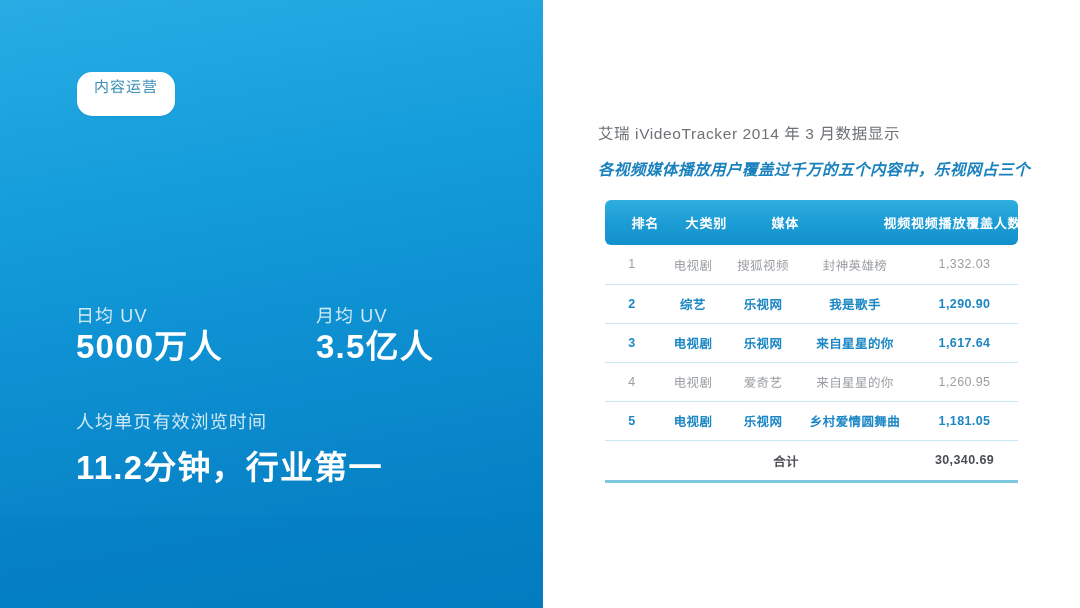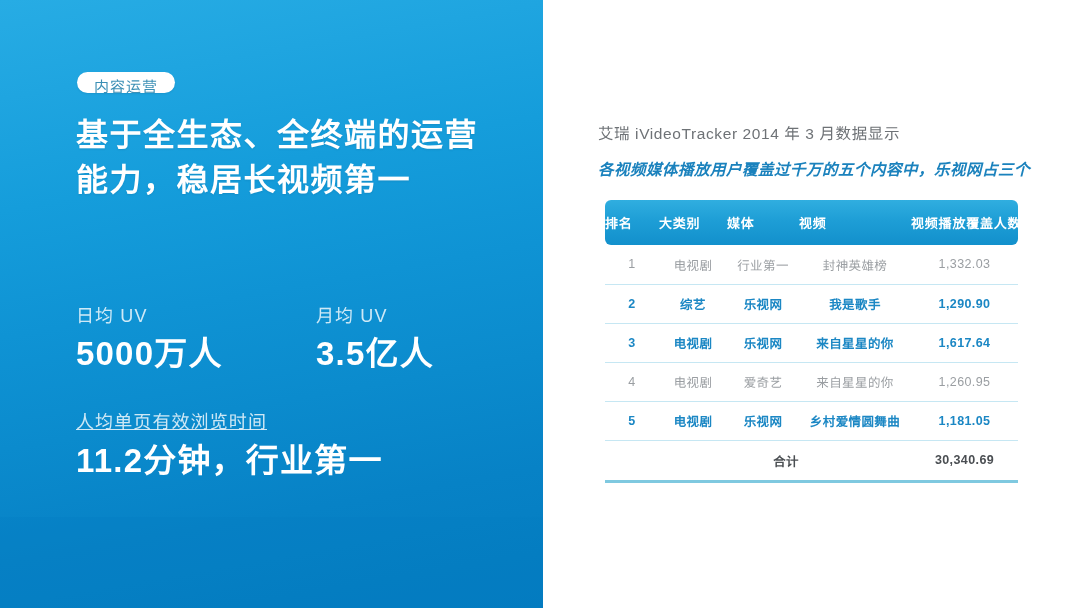--- a/index.html
+++ b/index.html
@@ -34,21 +34,21 @@
   }
   .blue-panel .band {
     position:absolute; left:0; right:0;
     top:517px; height:91px;
     background:rgba(3,122,192,0.26);
   }
 
   .badge {
     position:absolute;
     left:77px; top:72px;
-    height:21px;
+    height:44px;
     padding:0 17px;
     border-radius:15px;
     background:#ffffff;
     color:#3b8fb5;
     font-size:15px;
     line-height:30px;
     letter-spacing:1px;
     white-space:nowrap;
     box-shadow:0 1px 2px rgba(0,40,70,0.10);
   }
@@ -71,38 +71,37 @@
     width:430px;
     display:flex;
   }
   .stat { }
   .stat.first { width:240px; }
   .stat-label {
     color:rgba(255,255,255,0.80);
     font-size:18px;
     letter-spacing:1.1px;
     line-height:1.3;
-    margin-bottom:7px;
     white-space:nowrap;
   }
   .stat-value {
     color:#ffffff;
     font-size:33px;
     font-weight:bold;
     letter-spacing:1.2px;
     line-height:1.15;
     white-space:nowrap;
   }
 
   .stat-block {
     position:absolute;
     left:76px; top:411px;
     width:430px;
   }
-  .stat-block .stat-label { margin-bottom:8px;text-decoration:underline; }
+  .stat-block .stat-label { margin-bottom:15px; }
 
   
   .right {
     position:absolute;
     left:543px; top:0;
     width:537px; height:608px;
   }
   .subtitle-a {
     position:absolute;
     left:55px; top:121px;
@@ -140,21 +139,21 @@
   table.datatable col.c-num   { width:107px; }
 
   thead th {
     background:linear-gradient(180deg,#30aee0 0%,#1e9ed6 45%,#1290cc 100%);
     color:#ffffff;
     font-size:13px;
     font-weight:bold;
     letter-spacing:0.8px;
     height:45px;
     vertical-align:middle;
-    text-align:left;
+    text-align:right;
     white-space:nowrap;
   }
   thead th.first { border-radius:6px 0 0 6px; }
   thead th.last  { border-radius:0 6px 6px 0; }
 
   tbody td {
     height:39px;
     text-align:center;
     vertical-align:middle;
     font-size:12.5px;
@@ -187,21 +186,20 @@
 </head>
 <body>
 
 <div id="slide">
 
   <div class="blue-panel">
     <div class="band"></div>
 
     <div class="badge">内容运营</div>
 
-    <div class="headline">基于全生态、全终端的运营能力，稳居长视频第一</div>
 
     <div class="stats-row">
       <div class="stat first">
         <div class="stat-label">日均 UV</div>
         <div class="stat-value">5000万人</div>
       </div>
       <div class="stat">
         <div class="stat-label">月均 UV</div>
         <div class="stat-value">3.5亿人</div>
       </div>
@@ -234,21 +232,21 @@
             <th>媒体</th>
             <th>视频</th>
             <th class="last">视频播放覆盖人数</th>
           </tr>
         </thead>
         <tbody>
 
           <tr class="plain first-row">
             <td>1</td>
             <td>电视剧</td>
-            <td>行业第一</td>
+            <td>搜狐视频</td>
             <td>封神英雄榜</td>
             <td>1,332.03</td>
           </tr>
 
           <tr class="hl">
             <td>2</td>
             <td>综艺</td>
             <td>乐视网</td>
             <td>我是歌手</td>
             <td>1,290.90</td>

